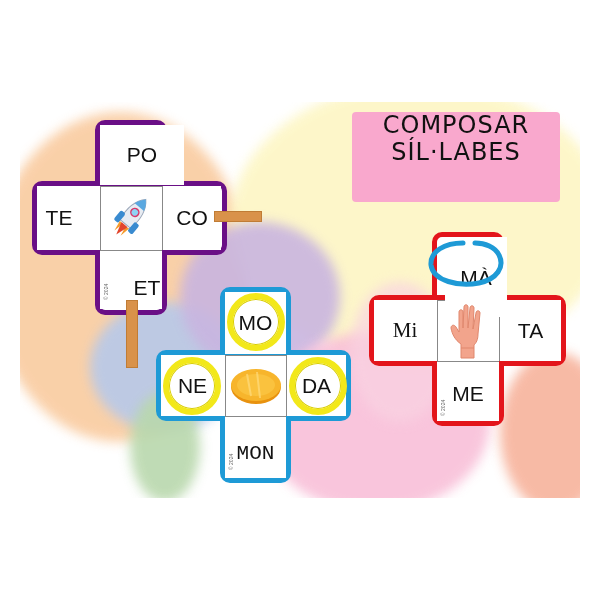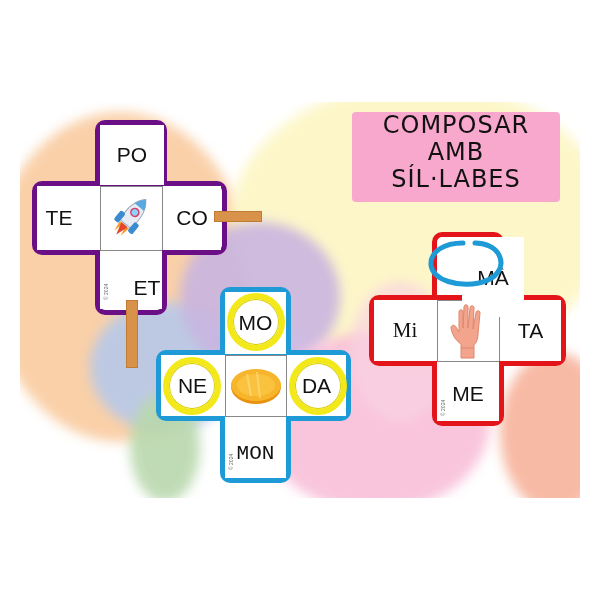--- a/index.html
+++ b/index.html
@@ -27,33 +27,32 @@
   <div class="splash" style="left:70px;top:200px;width:150px;height:130px;background:#b7c9ea;opacity:.9;"></div>
   <div class="splash" style="left:160px;top:120px;width:160px;height:150px;background:#c9b5e0;opacity:.9;"></div>
   <div class="splash" style="left:110px;top:290px;width:70px;height:110px;background:#b9d8ad;opacity:.9;"></div>
   <div class="splash" style="left:240px;top:230px;width:230px;height:180px;background:#f8bcd6;opacity:.85;"></div>
   <div class="splash" style="left:480px;top:250px;width:110px;height:160px;background:#f6a98f;opacity:.8;"></div>
   <div class="splash" style="left:330px;top:180px;width:100px;height:140px;background:#f9d3e2;opacity:.7;"></div>
 </div>
 
 <div class="title-box">
   <div class="title-line">COMPOSAR</div>
-  <div class="title-line">AMB</div>
   <div class="title-line">SÍL·LABES</div>
 </div>
 
 <div class="cross">
   <div class="arm" style="left:95px;top:120px;width:72px;height:195px;border-width:5px;border-color:#6a0f86;"></div>
   <div class="arm" style="left:32px;top:181px;width:195px;height:74px;border-width:5px;border-color:#6a0f86;"></div>
   <div class="cell" style="left:100px;top:186px;width:62px;height:64px;"></div>
   <div class="grid-v" style="left:100px;top:186px;width:1px;height:64px;"></div>
   <div class="grid-v" style="left:162px;top:186px;width:1px;height:64px;"></div>
   <div class="grid-h" style="left:100px;top:186px;width:62px;height:1px;"></div>
   <div class="grid-h" style="left:100px;top:250px;width:62px;height:1px;"></div>
-  <div class="cell" style="left:100px;top:125px;width:64px;height:60px;">PO</div>
+  <div class="cell" style="left:100px;top:125px;width:84px;height:60px;">PO</div>
   <div class="cell" style="left:37px;top:186px;width:44px;height:64px;">TE</div>
   <div class="cell" style="left:163px;top:186px;width:58px;height:64px;">CO</div>
   <div class="cell" style="left:100px;top:251px;width:62px;height:58px;padding-top:16px;padding-left:32px;">ET</div>
   <div class="mark" style="left:103px;top:300px;">© 2024</div>
 
   <svg style="position:absolute;left:108px;top:192px;" width="46" height="50" viewBox="0 0 46 50">
     <g transform="rotate(40 23 25)">
       <path d="M23 2 C31 10 32 22 30 34 L16 34 C14 22 15 10 23 2 Z" fill="#e8ecf2" stroke="#9aa6b8" stroke-width="1"></path>
       <path d="M23 2 C26 5 28 8 29 12 L17 12 C18 8 20 5 23 2 Z" fill="#5aa8e0"></path>
       <circle cx="23" cy="19" r="4" fill="#8fd3f4" stroke="#d8386a" stroke-width="1.5"></circle>
@@ -95,21 +94,21 @@
 </div>
 
 <div class="cross">
   <div class="arm" style="left:432px;top:232px;width:72px;height:194px;border-width:5px;border-color:#e3151b;"></div>
   <div class="arm" style="left:369px;top:295px;width:197px;height:71px;border-width:5px;border-color:#e3151b;"></div>
   <div class="cell" style="left:437px;top:300px;width:62px;height:61px;"></div>
   <div class="grid-v" style="left:437px;top:300px;width:1px;height:61px;"></div>
   <div class="grid-v" style="left:499px;top:300px;width:1px;height:61px;"></div>
   <div class="grid-h" style="left:437px;top:300px;width:62px;height:1px;"></div>
   <div class="grid-h" style="left:437px;top:361px;width:62px;height:1px;"></div>
-  <div class="cell" style="left:462px;top:237px;width:62px;height:80px;padding-top:1px;">MÀ</div>
+  <div class="cell" style="left:445px;top:237px;width:62px;height:80px;padding-top:1px;">MÀ</div>
   <div class="cell" style="left:374px;top:300px;width:62px;height:61px;font-family:Liberation Serif, serif;">Mi</div>
   <div class="cell" style="left:500px;top:300px;width:61px;height:61px;">TA</div>
   <div class="cell" style="left:437px;top:362px;width:62px;height:59px;padding-top:4px;">ME</div>
   <div class="mark" style="left:440px;top:416px;">© 2024</div>
 
   <svg style="position:absolute;left:425px;top:237px;" width="82" height="56" viewBox="0 0 82 56">
     <path d="M38 6 C20 6 5 14 6 28 C8 44 34 50 54 46 C72 42 80 30 74 18 C70 10 60 6 50 6" fill="none" stroke="#1e9ad6" stroke-width="5" stroke-linecap="round"></path>
   </svg>
 
   <svg style="position:absolute;left:449px;top:302px;" width="38" height="58" viewBox="0 0 38 58">

